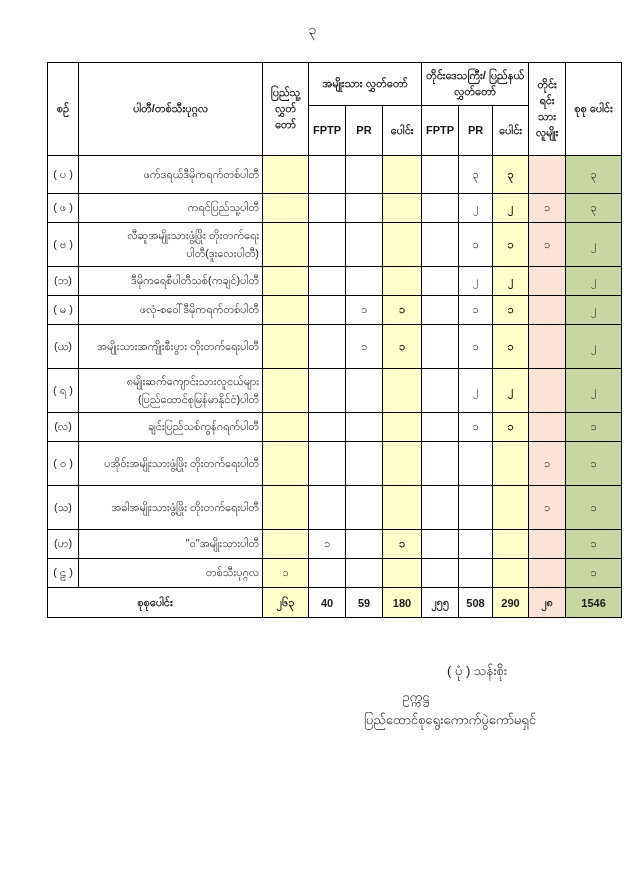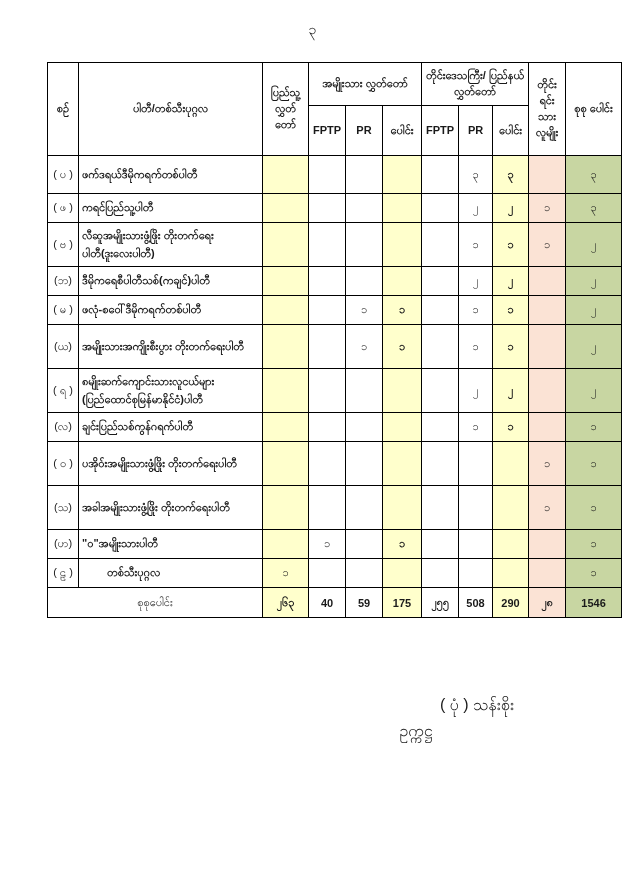--- a/index.html
+++ b/index.html
@@ -4,35 +4,35 @@
 <style>
   html,body{margin:0;padding:0;}
   body{width:625px;height:878px;background:#ffffff;font-family:"Liberation Sans",sans-serif;color:#1a1a1a;}
   .page{position:relative;width:625px;height:878px;background:#ffffff;overflow:hidden;}
   .pagenum{position:absolute;top:20px;left:0;width:625px;text-align:center;font-size:14px;}
   table.results{position:absolute;left:47px;top:62px;width:574px;border-collapse:collapse;table-layout:fixed;border:1.5px solid #000;}
   table.results th,table.results td{border:1px solid #000;padding:1px 3px;vertical-align:middle;overflow:hidden;}
   th{font-weight:bold;font-size:11px;text-align:center;line-height:1.45;background:#fff;}
   td{font-size:11px;}
   td.lbl{text-align:center;font-size:11px;}
-  td.party{text-align:left;line-height:1.55;padding-left:5px;font-weight:bold;}
+  td.party{text-align:right;line-height:1.55;padding-left:5px;}
   td.party.indent{padding-left:28px;}
   td.num{text-align:center;}
   .y{background:#ffffcc;}
   .p{background:#fbe3d5;}
   .g{background:#c8d6a2;}
   .b{font-weight:bold;}
   tr.hA{height:43px;}
   tr.hB{height:50px;}
   tr.r1{height:29px;}
   tr.r1f{height:38px;}
   tr.r2{height:44px;}
   tr.rt{height:30px;}
-  td.totlabel{text-align:center;font-weight:normal;}
-  .sig{position:absolute;font-size:16px;white-space:nowrap;transform:translateX(-50%);margin-top:32px;}
+  td.totlabel{text-align:center;font-weight:bold;}
+  .sig{position:absolute;font-size:13px;white-space:nowrap;transform:translateX(-50%);}
   .sig1{left:477px;top:662px;}
   .sig2{left:416px;top:688px;}
   .sig3{left:450px;top:711px;}
 </style>
 </head>
 <body>
 
 <div class="page">
 
   <div class="pagenum">၃</div>
@@ -225,26 +225,27 @@
         <td class="num"></td>
         <td class="num y b"></td>
         <td class="num p"></td>
         <td class="num g">၁</td>
       </tr>
       <tr class="rt">
         <td colspan="2" class="totlabel">စုစုပေါင်း</td>
         <td class="num y b">၂၆၃</td>
         <td class="num b">40</td>
         <td class="num b">59</td>
-        <td class="num y b">175</td>
+        <td class="num y b">180</td>
         <td class="num b">၂၅၅</td>
         <td class="num b">508</td>
         <td class="num y b">290</td>
         <td class="num p b">၂၈</td>
         <td class="num g b">1546</td>
       </tr>
     </tbody>
   </table>
 
   <div class="sig sig1">( ပုံ ) သန်းစိုး</div>
   <div class="sig sig2">ဥက္ကဋ္ဌ</div>
+  <div class="sig sig3">ပြည်ထောင်စုရွေးကောက်ပွဲကော်မရှင်</div>
 
 </div>
 
 </body></html>

